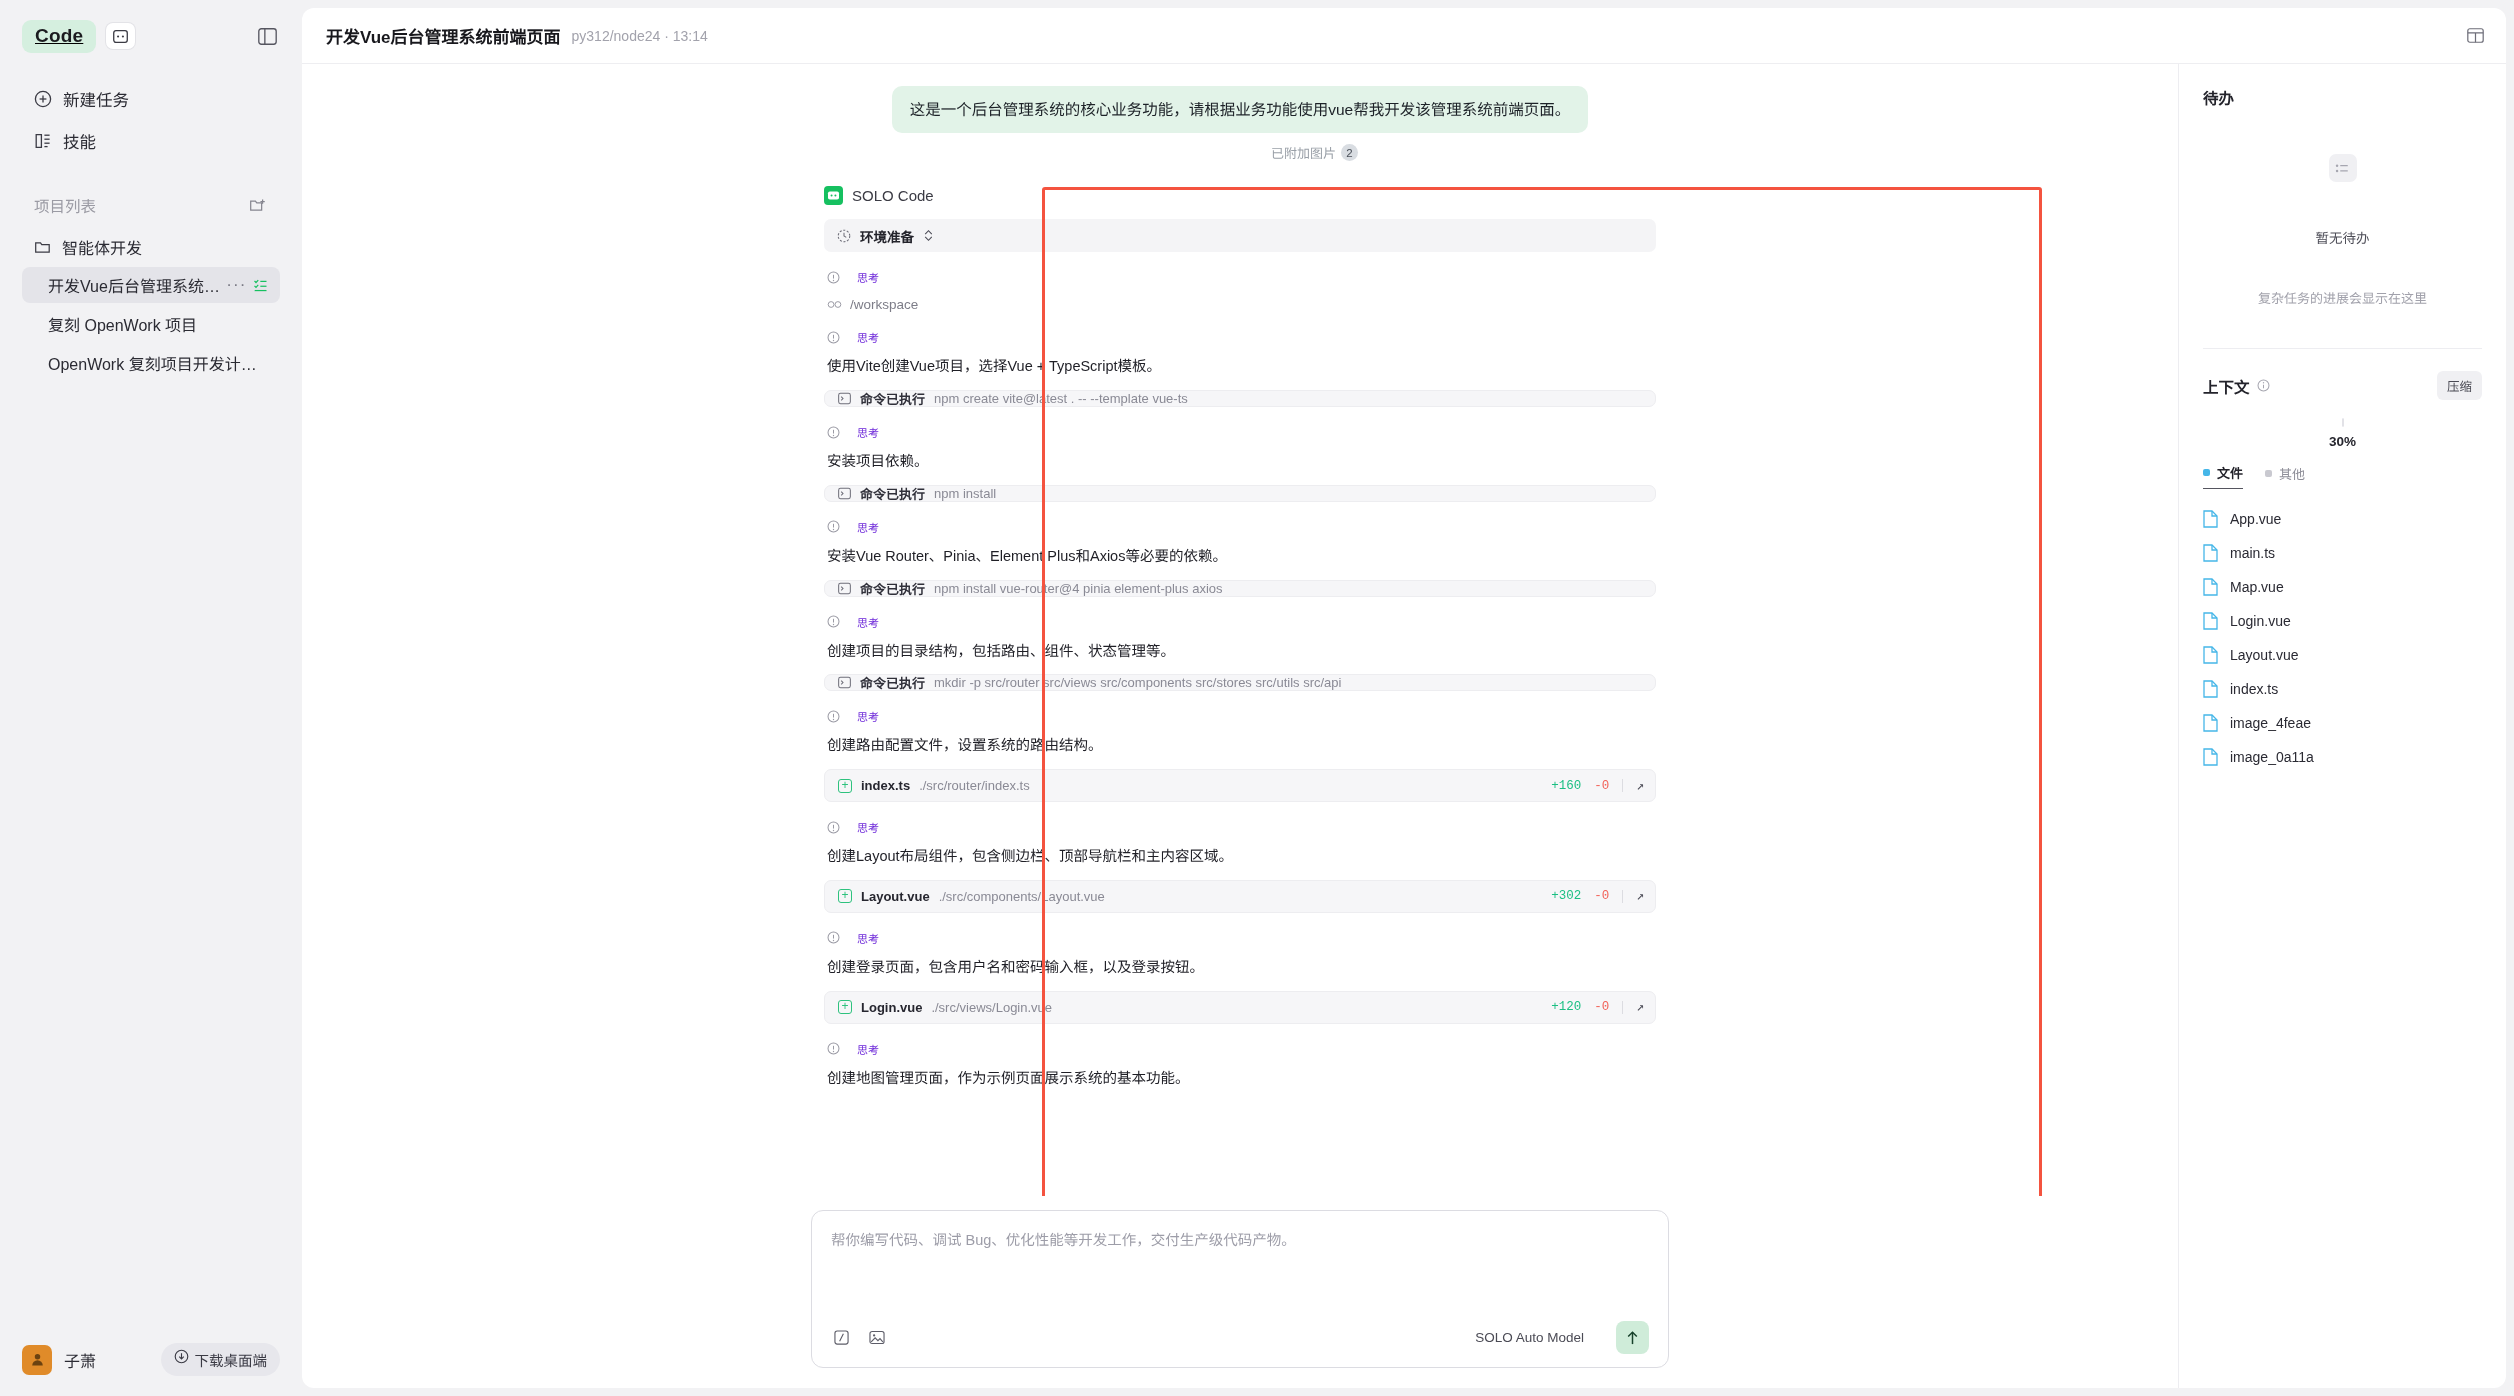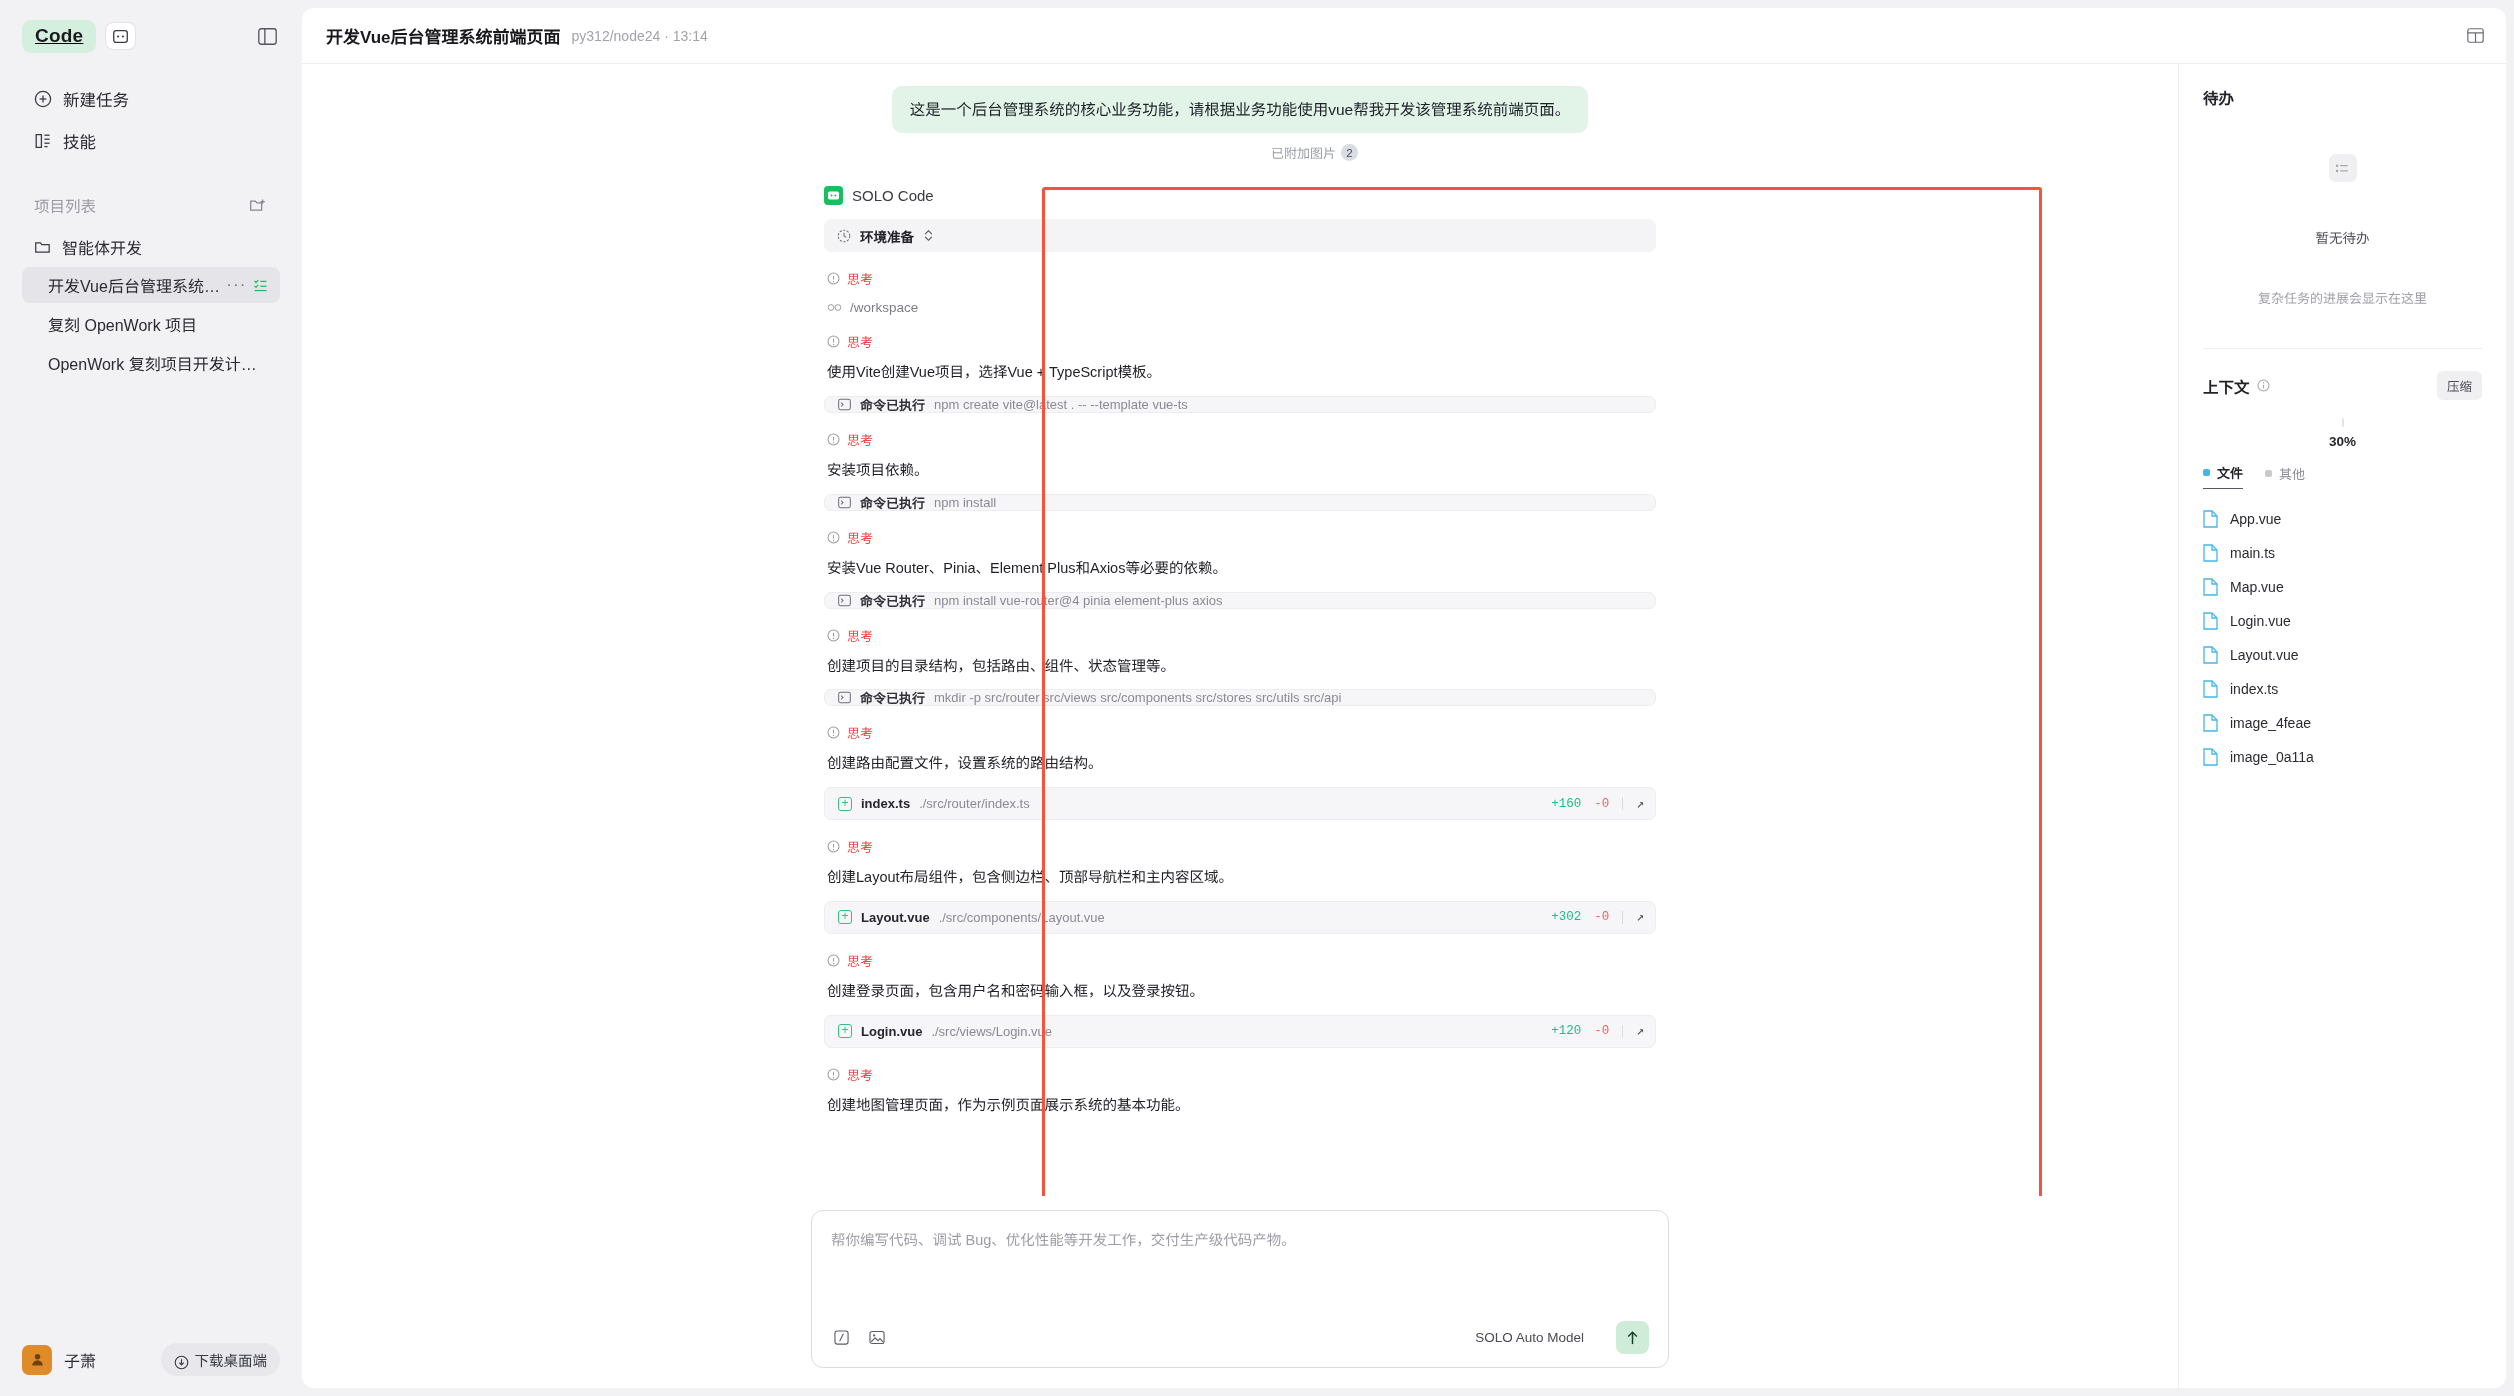--- a/index.html
+++ b/index.html
@@ -66,21 +66,21 @@
   .sb-bottom {
     margin-top: auto; padding: 0 22px 20px 22px;
     display: flex; align-items: center; gap: 12px;
   }
   .avatar {
     width: 30px; height: 30px; border-radius: 7px; background: #e08b29;
     display: flex; align-items: center; justify-content: center; flex: 0 0 30px;
   }
   .uname { font-size: 16px; color: #2b2b33; }
   .dl-btn {
-    margin-left: auto; display: flex; align-items: flex-end; gap: 6px;
+    margin-left: auto; display: flex; align-items: flex-start; gap: 6px;
     background: #e7e7ec; border-radius: 999px; padding: 6px 13px;
     font-size: 14.5px; color: #3a3a44; cursor: pointer; white-space: nowrap;
   }
 
   
   .main {
     flex: 1 1 auto; margin: 8px 8px 8px 0;
     background: #ffffff; border-radius: 12px;
     display: flex; flex-direction: column; overflow: hidden;
     position: relative;
@@ -130,22 +130,22 @@
   .agentname { font-size: 15px; color: #3b3b44; }
 
   .phase {
     height: 33px; background: #f4f4f6; border-radius: 7px;
     display: flex; align-items: center; gap: 9px; padding: 0 13px;
     font-size: 13.5px; font-weight: 700; color: #23232b; margin-bottom: 6px;
     cursor: pointer;
   }
 
   .think {
-    display: flex; align-items: center; gap: 7px;
-    font-size: 13px; color: #ef4444; margin: 17px 0 0 3px;
+    display: flex; align-items: center; gap: 17px;
+    font-size: 11px; color: #6d28d9; margin: 17px 0 0 3px;
   }
   .para { font-size: 14.5px; color: #1f1f26; margin: 11px 0 0 3px; line-height: 1.5; }
   .pathline { display: flex; align-items: center; gap: 8px; font-size: 13.5px; color: #7d7d88; margin: 12px 0 0 3px; }
 
   .cmdbox {
     height: 17px; background: #f6f6f8; border: 1px solid #ededf0; border-radius: 7px;
     display: flex; align-items: center; gap: 9px; padding: 0 13px; margin-top: 12px;
     font-size: 13px; cursor: pointer;
   }
   .cmdbox .lab { font-weight: 700; color: #30303a; }

